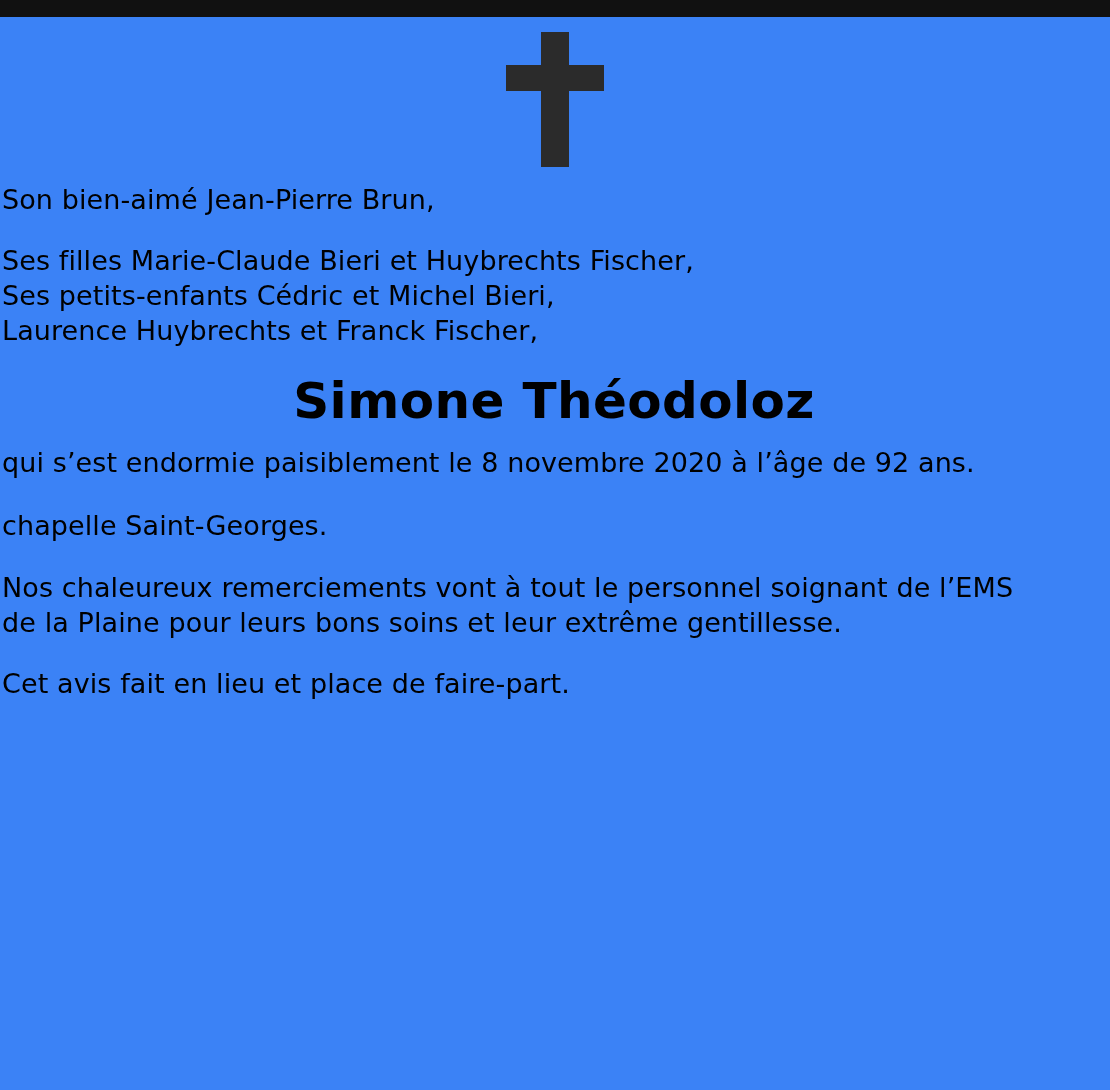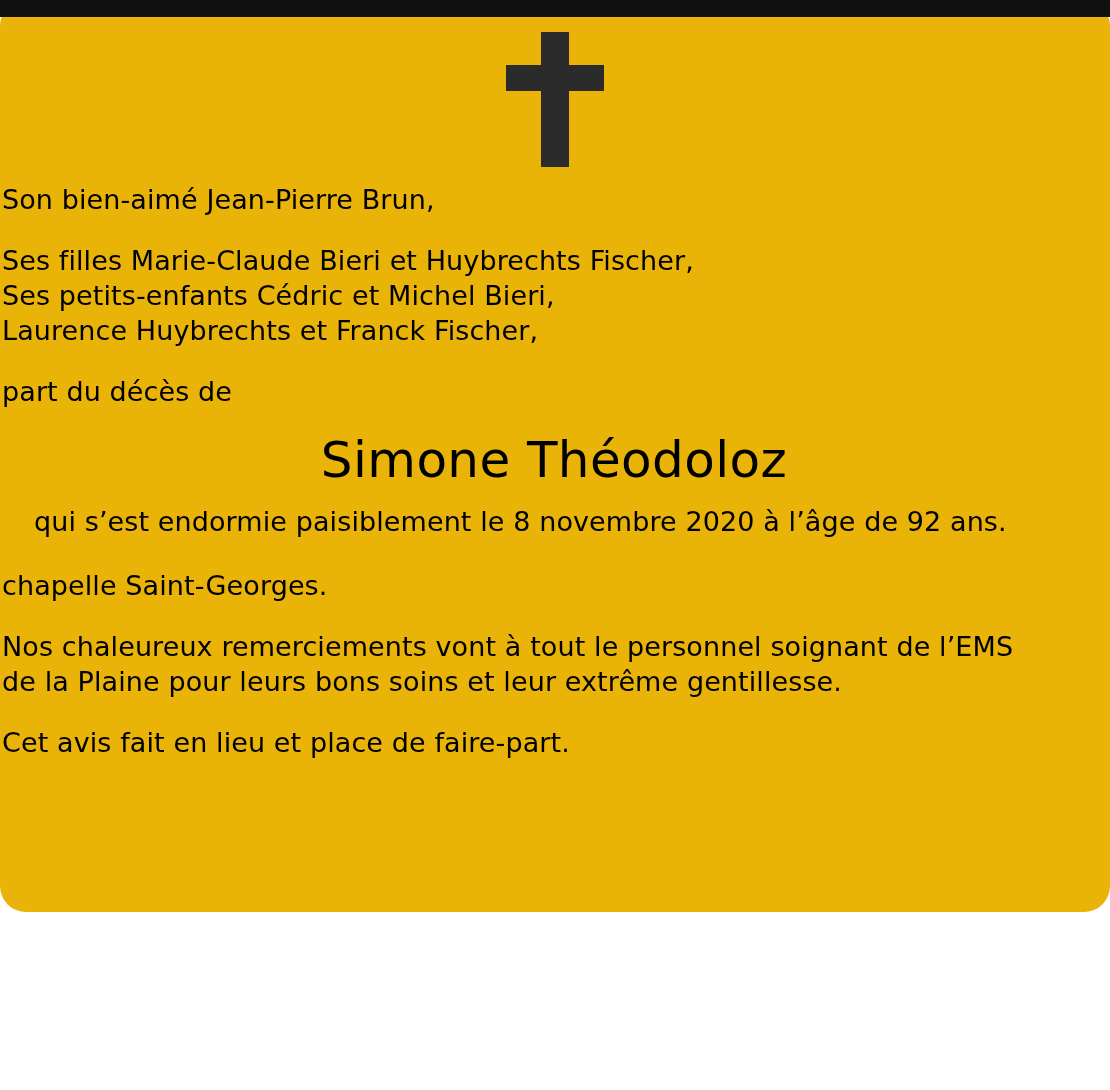--- a/index.html
+++ b/index.html
@@ -10,24 +10,23 @@
   body {
     width: 1110px;
     height: 1090px;
     font-family: "DejaVu Sans", sans-serif;
     color: #000000;
     overflow: hidden;
   }
   .notice {
     position: relative;
     width: 1110px;
-    height: 912px;
+    height: 1090px;
     box-sizing: border-box;
-    background: #eab308;
-    border-radius: 26px;
+    background: #3b82f6;
   }
   .top-rule {
     width: 1110px;
     height: 17px;
     background: #111111;
   }
   .cross-area {
     height: 165px;
     display: flex;
     align-items: center;
@@ -66,29 +65,28 @@
   .para.tight {
     margin-bottom: 24px;
   }
   .line {
     display: block;
     white-space: nowrap;
   }
   .name {
     margin: 14px 0 16px 0;
     text-align: center;
-    font-weight: normal;
+    font-weight: bold;
     font-size: 50px;
     letter-spacing: 0.4px;
     line-height: 1.1;
   }
   .para.after-name {
     margin-top: 0;
     margin-bottom: 28px;
-    margin-left: 32px;
   }
   .last {
     margin-bottom: 0;
     margin-top: 9px;
   }
 </style>
 </head>
 <body>
 
 <div class="notice">
@@ -108,21 +106,20 @@
       <span class="line">Son bien-aimé Jean-Pierre Brun,</span>
     </p>
 
     <p class="para">
       <span class="line">Ses filles Marie-Claude Bieri et Huybrechts Fischer,</span>
       <span class="line">Ses petits-enfants Cédric et Michel Bieri,</span>
       <span class="line">Laurence Huybrechts et Franck Fischer,</span>
     </p>
 
     <p class="para tight">
-      <span class="line">part du décès de</span>
     </p>
 
     <div class="name">Simone Théodoloz</div>
 
     <p class="para after-name">
       <span class="line">qui s’est endormie paisiblement le 8 novembre 2020 à l’âge de 92 ans.</span>
     </p>
 
     <p class="para">
       <span class="line">chapelle Saint-Georges.</span>

